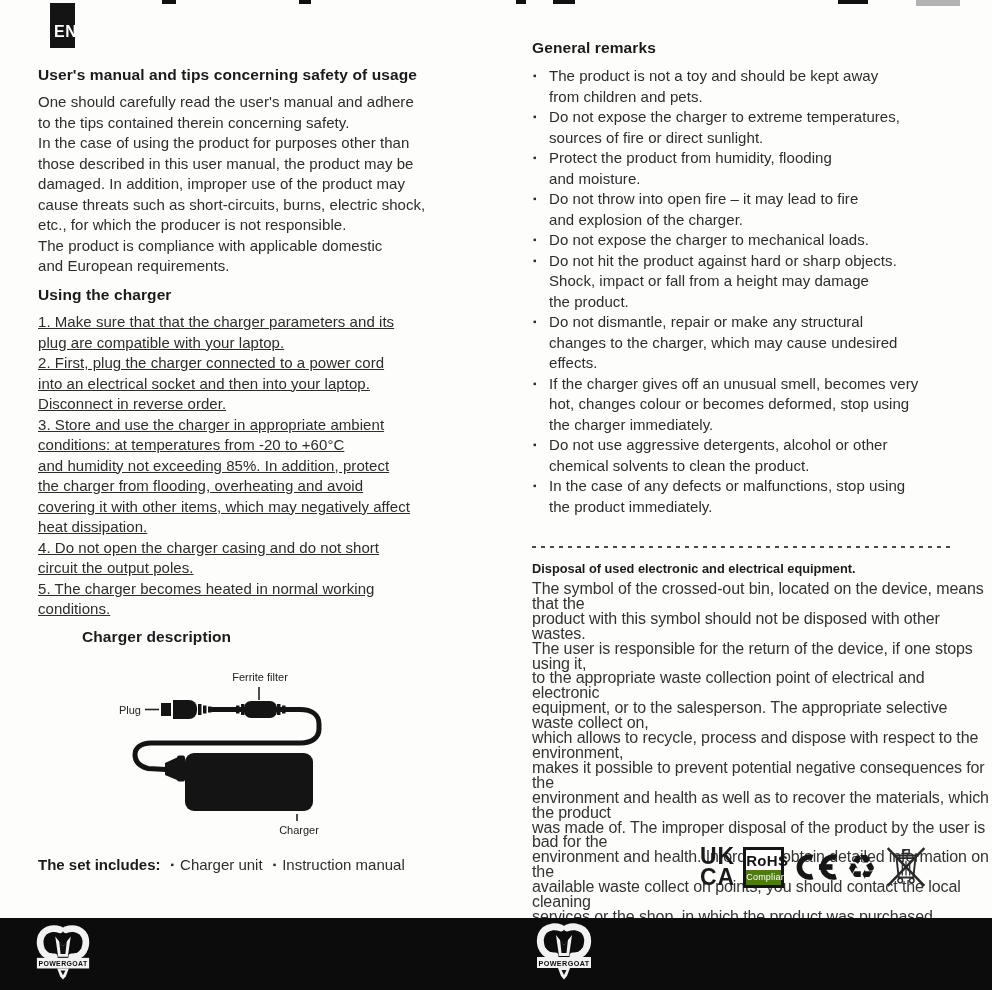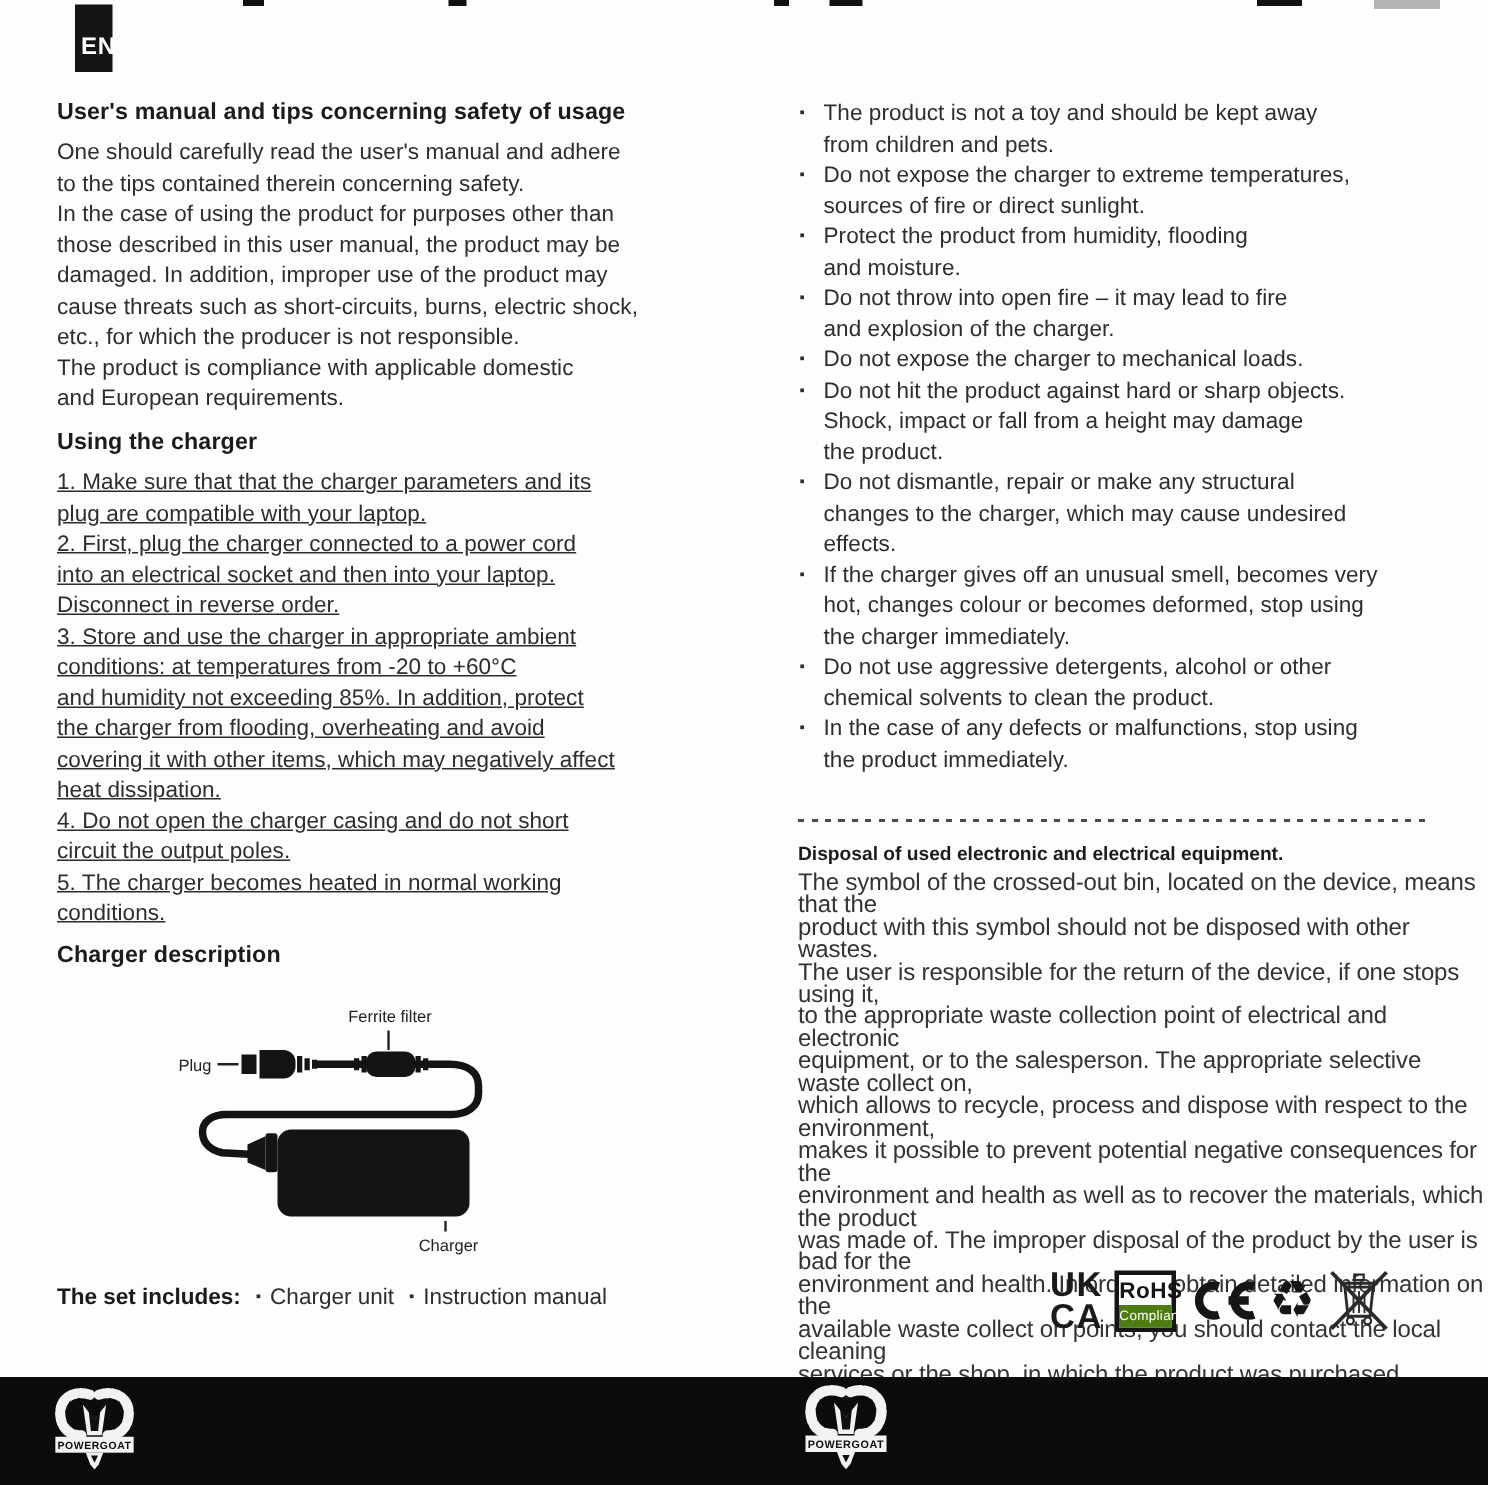--- a/index.html
+++ b/index.html
@@ -97,21 +97,21 @@
 conditions: at temperatures from -20 to +60°C
 and humidity not exceeding 85%. In addition, protect
 the charger from flooding, overheating and avoid
 covering it with other items, which may negatively affect
 heat dissipation.
 4. Do not open the charger casing and do not short
 circuit the output poles.
 5. The charger becomes heated in normal working
 conditions.</div>
 
-  <div class="h col-left" style="top:628px;">Charger description</div>
+  <div class="h col-left" style="top:628px;margin-left:44px;">Charger description</div>
 
   <svg class="diagram" width="430" height="182" viewBox="0 0 430 182">
 
     <text x="222" y="18" text-anchor="middle">Ferrite filter</text>
     <line x1="221" y1="24" x2="221" y2="37" stroke="#222" stroke-width="1.6"></line>
 
     <text x="103" y="51" text-anchor="end">Plug</text>
     <line x1="107" y1="46.5" x2="121" y2="46.5" stroke="#222" stroke-width="1.6"></line>
 
     <rect x="123" y="40" width="10" height="13" fill="#141414"></rect>
@@ -137,20 +137,21 @@
     <rect x="147" y="90" width="128" height="58" rx="9" fill="#141414"></rect>
 
     <line x1="259" y1="151" x2="259" y2="158" stroke="#222" stroke-width="1.6"></line>
     <text x="261" y="171" text-anchor="middle">Charger</text>
   </svg>
 
   <div class="set-line">
     <span class="lbl">The set includes:</span><span class="sep">▪</span><span>Charger unit</span><span class="sep">▪</span><span>Instruction manual</span>
   </div>
 
+  <div class="h col-right" style="top:39px;">General remarks</div>
   <ul class="remarks" style="top:66px;">
       <li>The product is not a toy and should be kept away
 from children and pets.</li>
       <li>Do not expose the charger to extreme temperatures,
 sources of fire or direct sunlight.</li>
       <li>Protect the product from humidity, flooding
 and moisture.</li>
       <li>Do not throw into open fire – it may lead to fire
 and explosion of the charger.</li>
       <li>Do not expose the charger to mechanical loads.</li>

